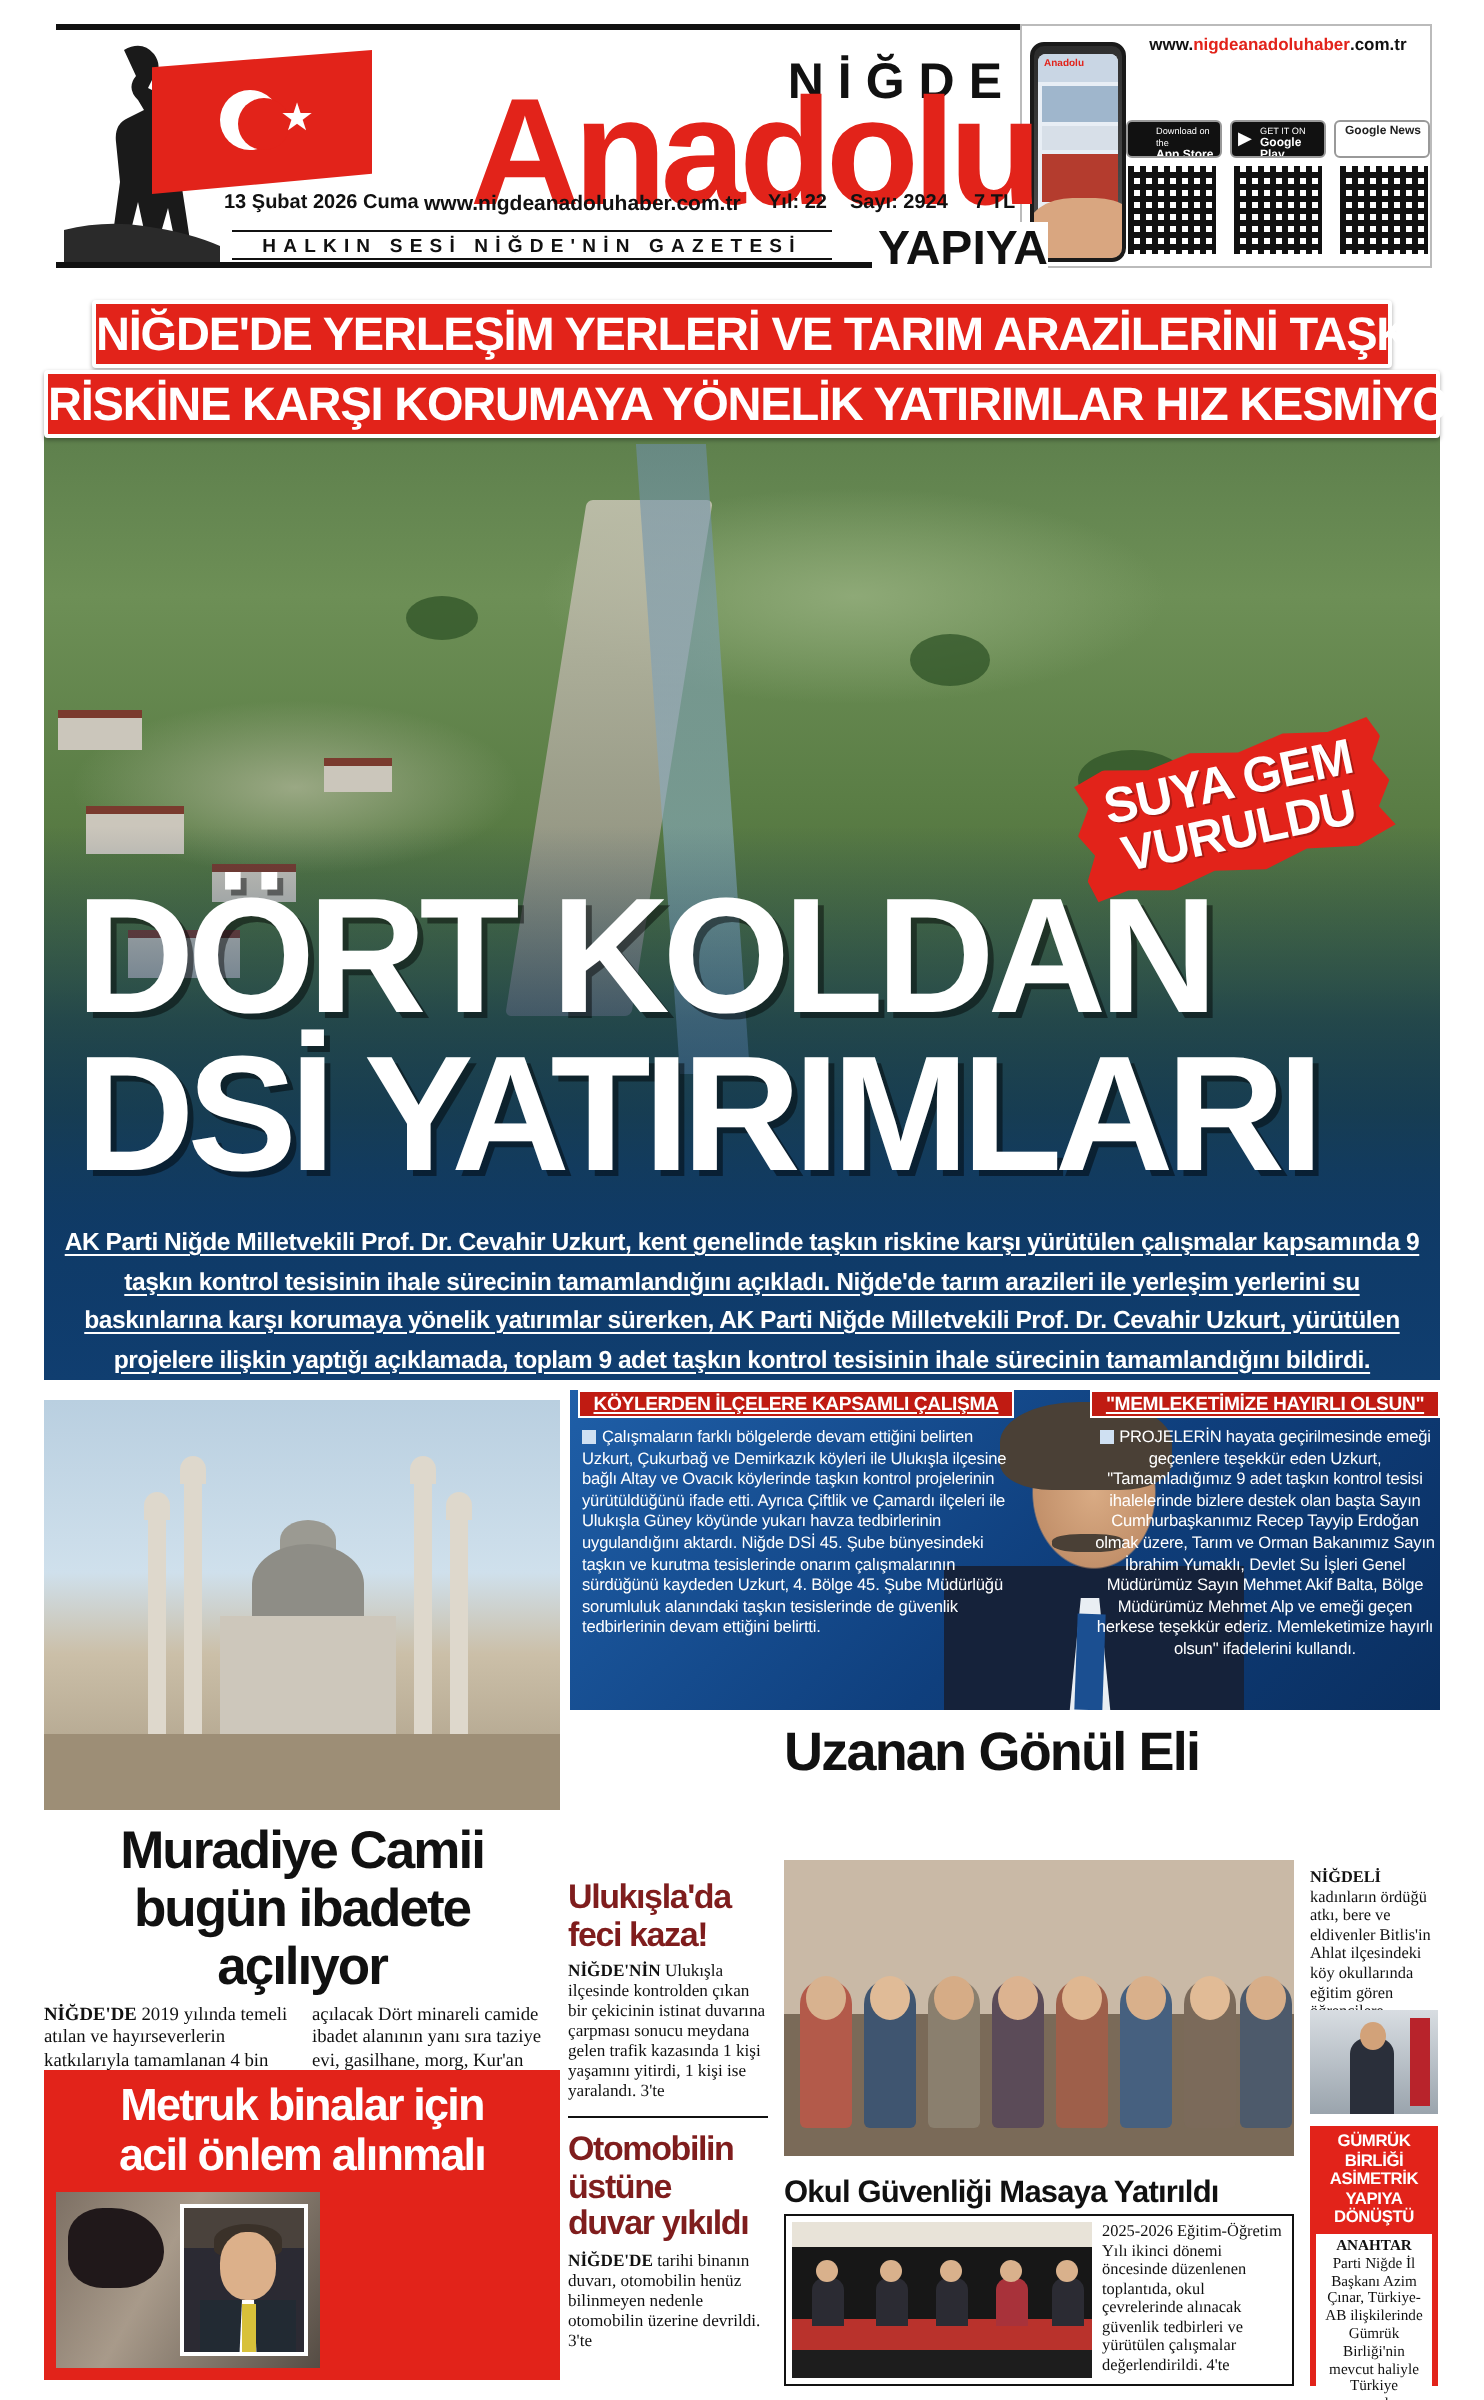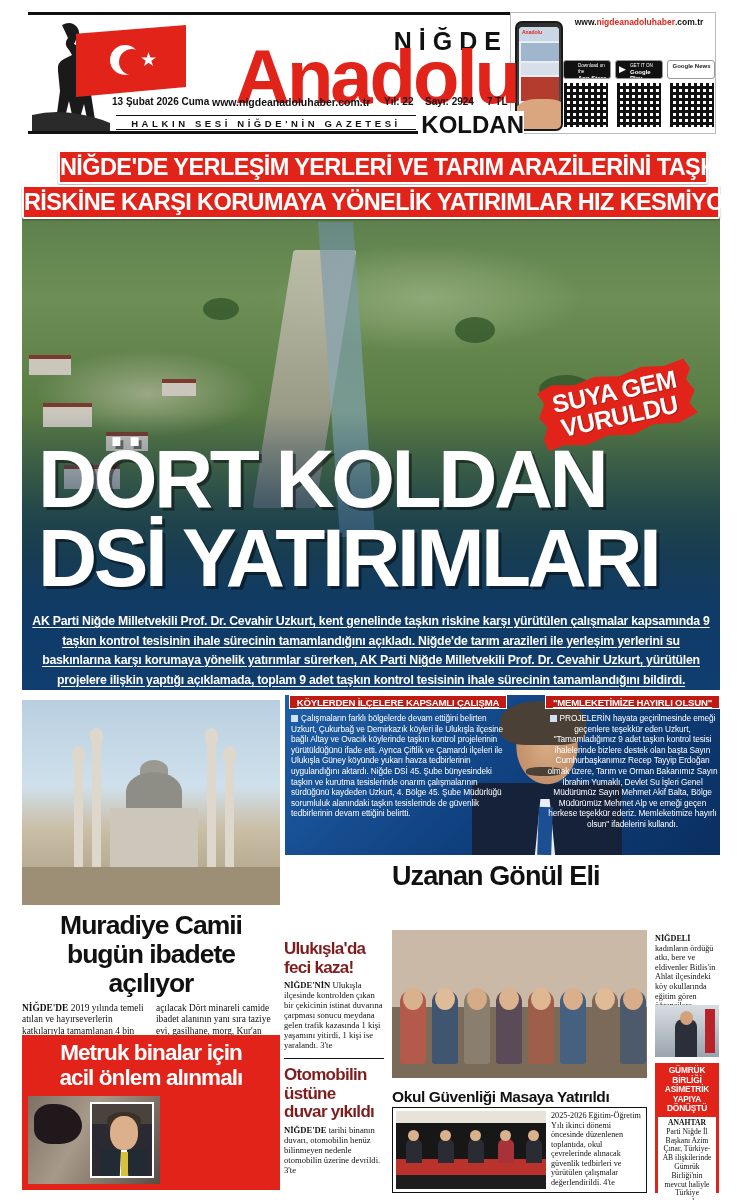--- a/index.html
+++ b/index.html
@@ -151,21 +151,21 @@
     z-index: 9;
   }
   .lb-line {
     background: #e2231a; color: #fff; font-weight: bold;
     font-size: 23.5px; line-height: 30px; text-align: center;
     letter-spacing: -0.6px; white-space: nowrap;
     border: 2px solid #fff; border-radius: 2px;
     box-shadow: 0 1px 2px rgba(0,0,0,.35);
     margin-bottom: 1px;
   }
-  .lb-line.l1 { width: 650px; margin-left: 36px; }
+  .lb-line.l1 { width: 650px; margin-left: 24px; }
   .lb-line.l2 { width: 698px; margin-left: 0; }
 
   
   .hero {
     position: absolute; left: 22px; top: 212px; width: 698px; height: 478px;
     overflow: hidden; background: #3b6b2e;
   }
   .hero-photo {
     position: absolute; inset: 0;
     background:
@@ -460,21 +460,21 @@
         </svg>
       </div>
 
       <div class="flag"></div>
       <div class="flag-star"></div>
       <div class="flag-star2">★</div>
 
       <div class="mh-nigde">NİĞDE</div>
       <div class="mh-anadolu">Anadolu</div>
       <div class="mh-sesi-bar">HALKIN SESİ NİĞDE'NİN GAZETESİ</div>
-      <div class="mh-haber">KOLDAN</div>
+      <div class="mh-haber">YAPIYA</div>
 
       <div class="mh-strip">
         <span class="mh-date">13 Şubat 2026 Cuma</span>
         <span class="mh-url">www.nigdeanadoluhaber.com.tr</span>
         <span class="mh-yil">Yıl: 22</span>
         <span class="mh-sayi">Sayı: 2924</span>
         <span class="mh-price">7 TL</span>
       </div>
     </div>
 

